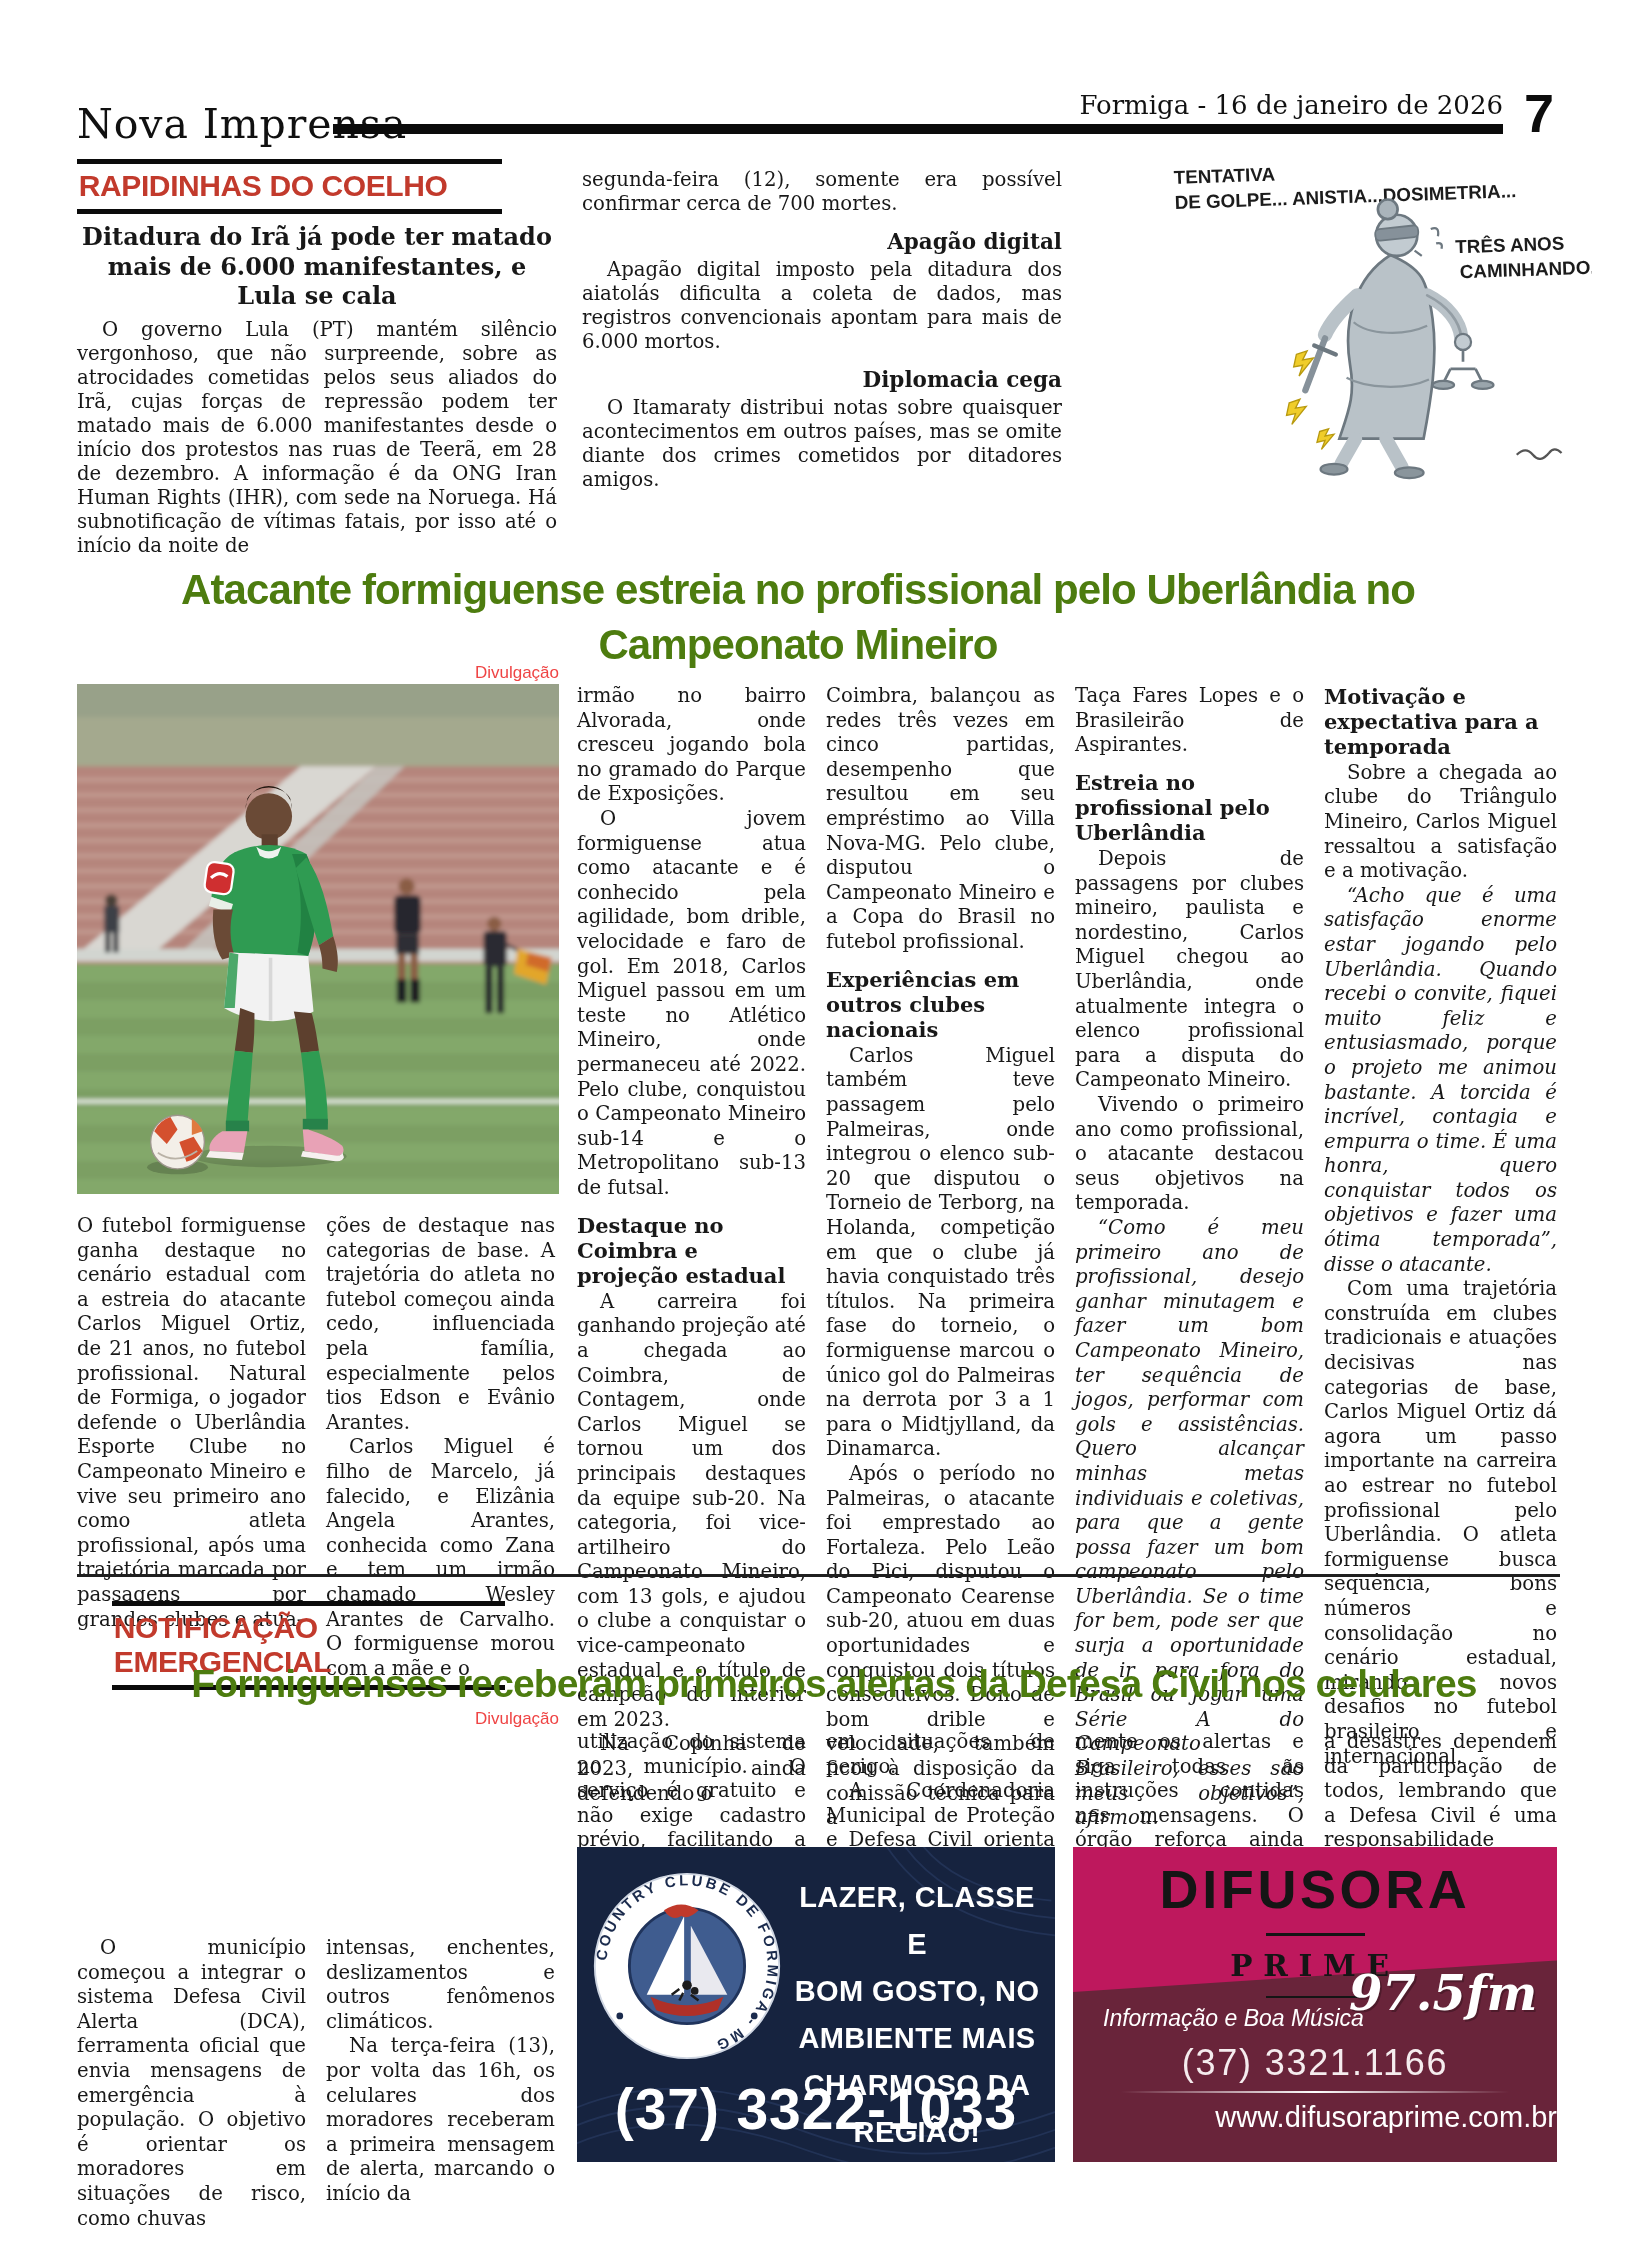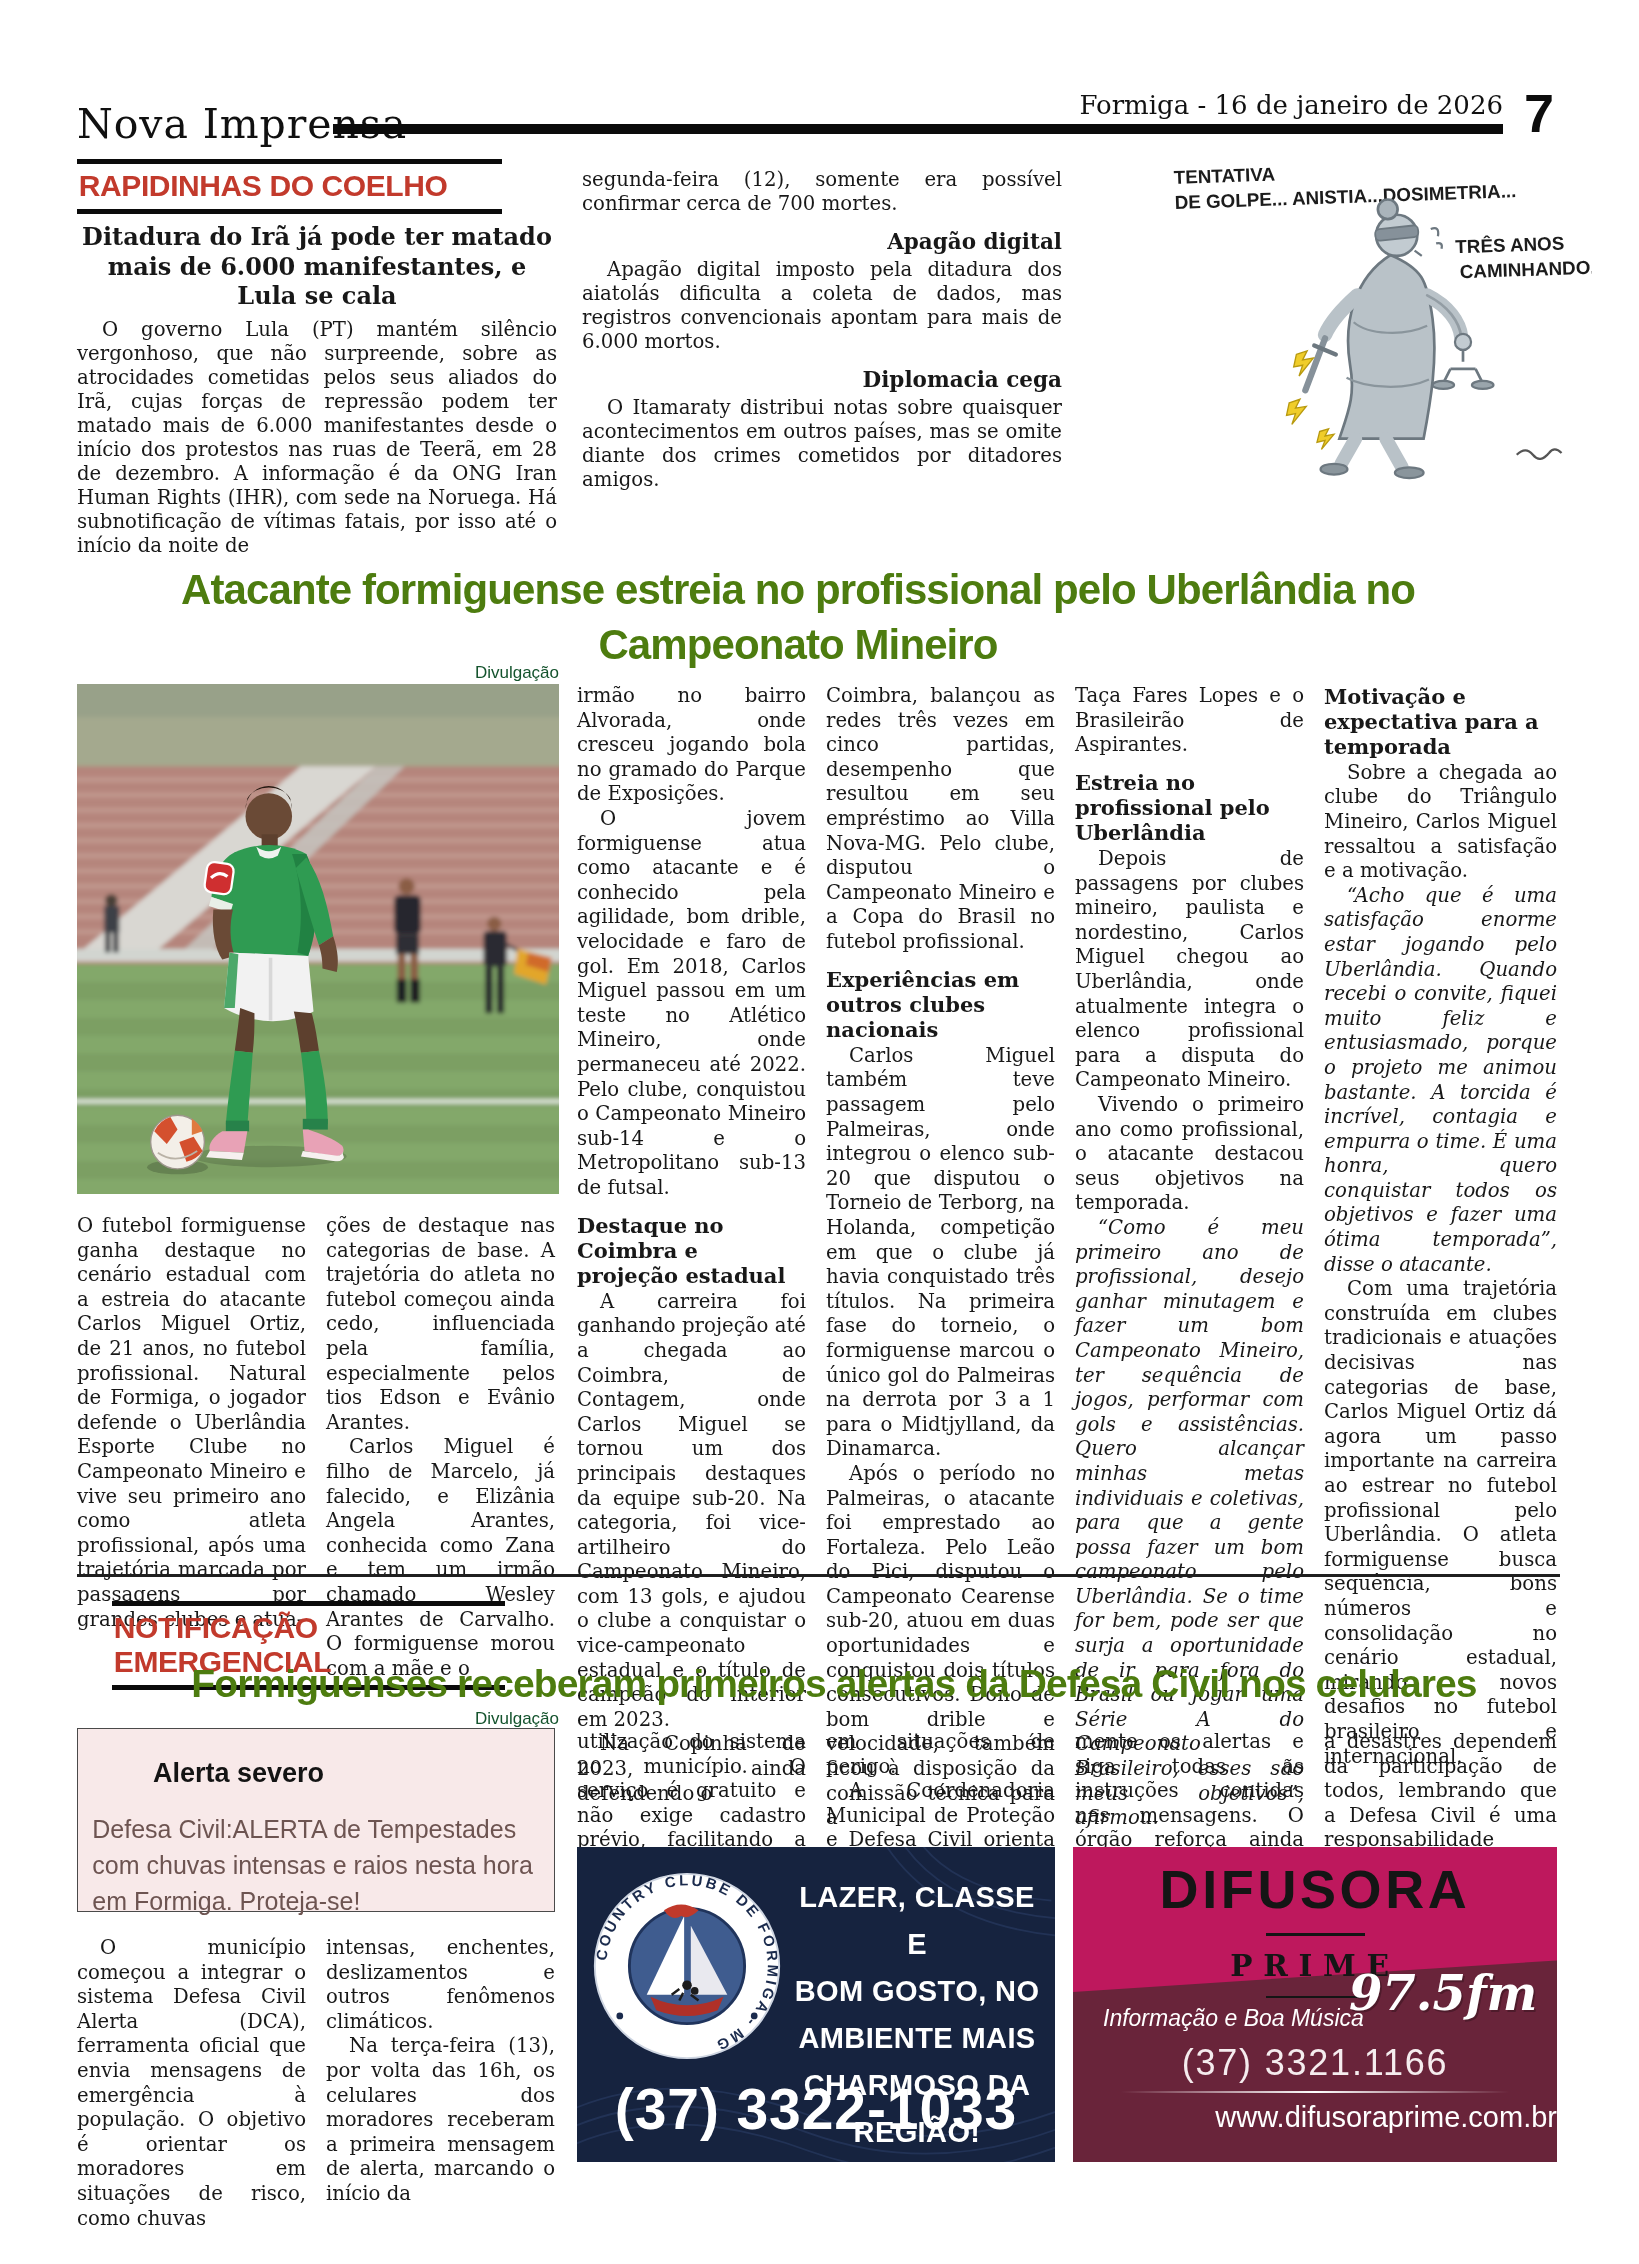--- a/index.html
+++ b/index.html
@@ -26,21 +26,21 @@
   .story-head{font-weight:700;font-size:24px;line-height:29.6px;text-align:center;margin:0 0 7.2px 0;}
   .subhead-r{font-weight:700;font-size:21.5px;text-align:right;margin:14.3px 0 3.6px 0;}
 
   
   .blue-head{position:absolute;left:77px;font-family:"Liberation Sans","DejaVu Sans",sans-serif;
              font-weight:700;color:#4d7c0f;letter-spacing:-0.9px;text-align:center;}
   .bh1{top:562px;width:1442px;font-size:42px;line-height:55px;}
   .bh2{top:1659px;width:1514px;font-size:39px;line-height:50px;}
 
   .credit{position:absolute;left:77px;width:482px;text-align:right;
-          font-family:"Liberation Sans","DejaVu Sans",sans-serif;font-size:17px;color:#14532d;}
+          font-family:"Liberation Sans","DejaVu Sans",sans-serif;font-size:17px;color:#ef4444;}
 
   
   .col{position:absolute;width:229px;font-size:19.7px;line-height:24.6px;text-align:justify;hyphens:auto;}
   .col p{margin:0;text-indent:23px;}
   .col p.noind{text-indent:0;}
   .col h4{font-size:21px;line-height:25px;font-weight:700;margin:12.5px 0 1.8px 0;text-align:left;}
   .col p.q{font-style:italic;}
 
   .divider{position:absolute;left:77px;top:1574px;width:1483px;height:2.7px;background:#1f1f1f;}
 
@@ -314,24 +314,20 @@
   </div>
 
   <div class="divider"></div>
 
   <div class="sec-label rules-both" style="top:1601px;width:389px;margin-left:35px;">NOTIFICAÇÃO EMERGENCIAL</div>
 
   <div class="blue-head bh2">Formiguenses receberam primeiros alertas da Defesa Civil nos celulares</div>
 
   <div class="credit" style="top:1709px;">Divulgação</div>
 
-  <div class="alert-box">
-    <div class="alert-title">Alerta severo</div>
-    <div class="alert-text">Defesa Civil:ALERTA de Tempestades com chuvas intensas e raios nesta hora em Formiga. Proteja-se!</div>
-  </div>
 
   <div class="col" style="left:77px;top:1936px;">
     <p>O município começou a integrar o sistema Defesa Civil Alerta (DCA), ferramenta oficial que envia mensagens de emergência à população. O objetivo é orientar os moradores em situações de risco, como chuvas</p>
   </div>
   <div class="col" style="left:326px;top:1936px;">
     <p class="noind">intensas, enchentes, deslizamentos e outros fenômenos climáticos.</p>
     <p>Na terça-feira (13), por volta das 16h, os celulares dos moradores receberam a primeira mensagem de alerta, marcando o início da</p>
   </div>
   <div class="col" style="left:577px;top:1730px;">
     <p class="noind">utilização do sistema no município. O serviço é gratuito e não exige cadastro prévio, facilitando a comunicação rápida</p>

